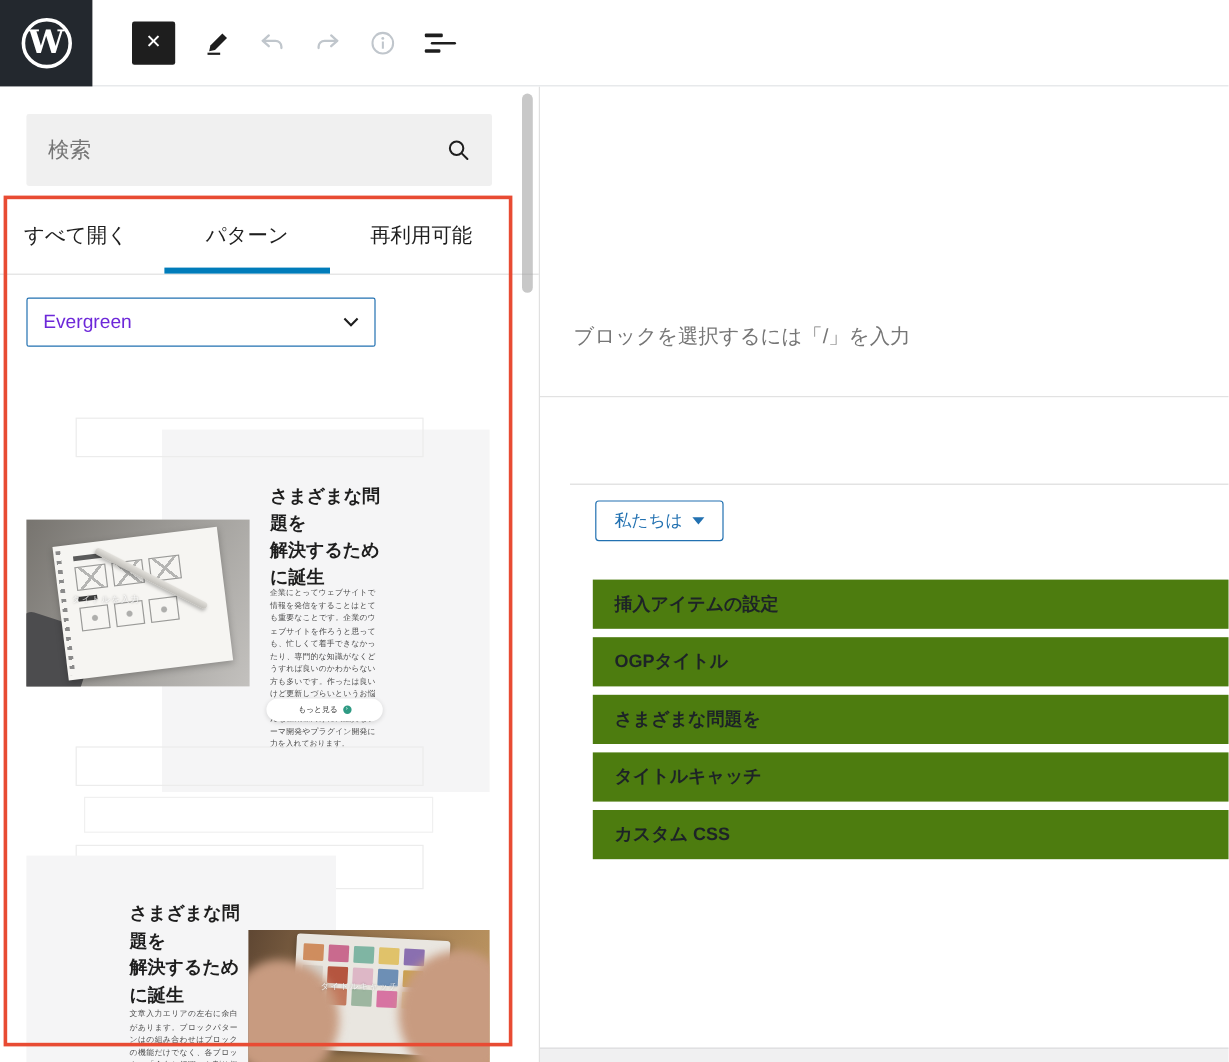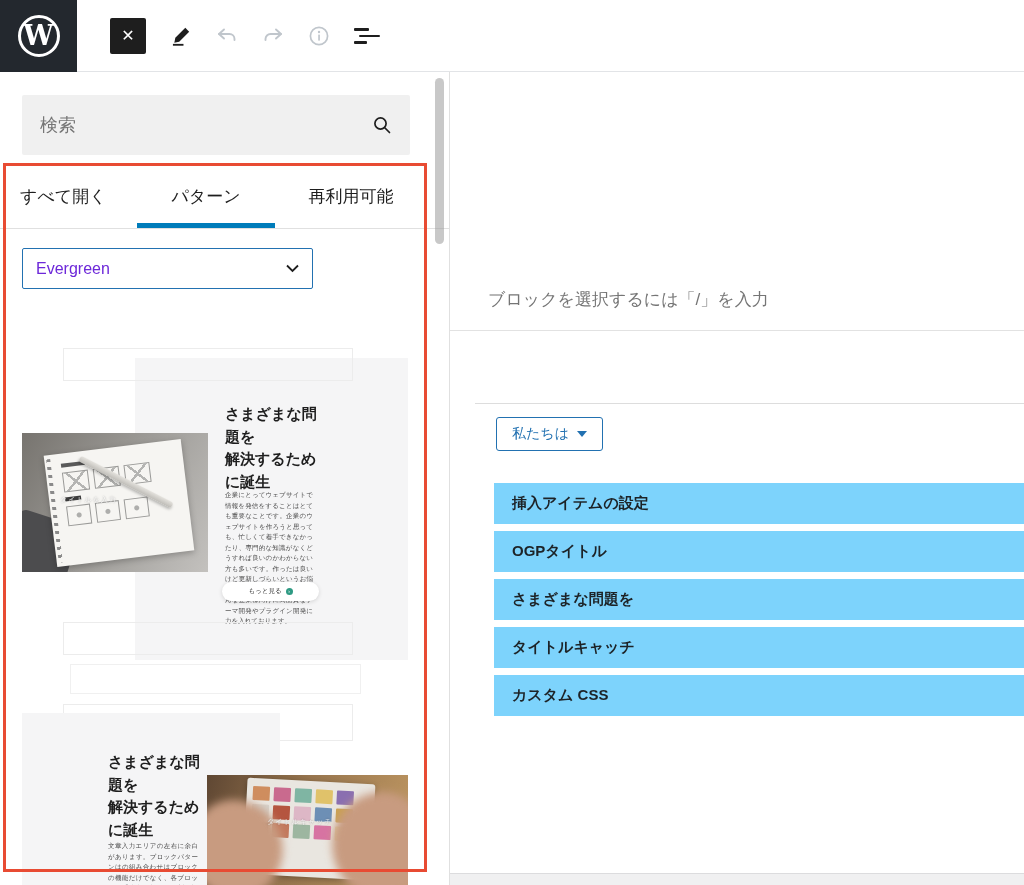--- a/index.html
+++ b/index.html
@@ -81,30 +81,30 @@
   .tile:nth-child(10){background:#caa14e}.tile:nth-child(11){background:#4f4f52}.tile:nth-child(12){background:#c2785c}
   .tile:nth-child(13){background:#9db6a0}.tile:nth-child(14){background:#d773a2}.tile:nth-child(15){background:#e2d3a8}
   .hand { position:absolute; background:#c89b80; filter:blur(4px); }
   .hand-left { left:-16px; top:26px; width:92px; height:96px; border-radius:45% 55% 50% 50%; transform:rotate(12deg); }
   .hand-right { right:-20px; top:18px; width:96px; height:104px; border-radius:55% 45% 50% 50%; transform:rotate(-14deg); }
   
   .annotation-rect { position:absolute; left:3px; top:163px; width:424px; height:709px; border:3px solid #e84b33; z-index:60; pointer-events:none; }
   
   .canvas { position:absolute; left:450px; top:72px; width:574px; height:801px; background:#fff; }
   .doc-title { position:absolute; left:44px; top:76px; font-size:45px; font-weight:bold; color:#7d7d7d; letter-spacing:1px; cursor:text; }
-  .doc-body-placeholder { position:absolute; left:38px; top:197px; font-size:17px; color:#757575; cursor:text;margin-top:19px; }
+  .doc-body-placeholder { position:absolute; left:28px; top:197px; font-size:17px; color:#757575; cursor:text; }
   .hr1 { position:absolute; left:0; top:258px; width:574px; height:1px; background:#e2e2e2; }
   .vk-title { position:absolute; left:44px; top:289px; font-size:17px; font-weight:bold; color:#2c3338; }
   .hr2 { position:absolute; left:25px; top:331px; width:549px; height:1px; background:#dddddd; }
   .open-all-btn { position:absolute; left:46px; top:345px; height:34px; padding:0 15px; background:#fff;
     border:1.5px solid #2271b1; border-radius:3px; color:#2271b1; font-size:14px;
     display:flex; align-items:center; gap:8px; cursor:pointer; font-family:inherit; }
   .caret-down { width:0; height:0; border-left:5px solid transparent; border-right:5px solid transparent; border-top:6px solid #2271b1; }
   .metabox-rows { position:absolute; left:44px; top:411px; width:530px; }
-  .metabox-row { height:41px; background:#7dd3fc; margin-bottom:7px; display:flex; align-items:center;
+  .metabox-row { height:41px; background:#4d7c0f; margin-bottom:7px; display:flex; align-items:center;
     padding-left:18px; font-size:15px; font-weight:bold; color:#1d2327; cursor:pointer; }
   .canvas-bottom-strip { position:absolute; left:450px; top:873px; width:574px; height:12px; background:#f0f0f1; border-top:1px solid #dcdcde; }
 </style>
 </head>
 <body>
 
 <div id="app">
 
   <div class="header">
     <a class="logo-box">

